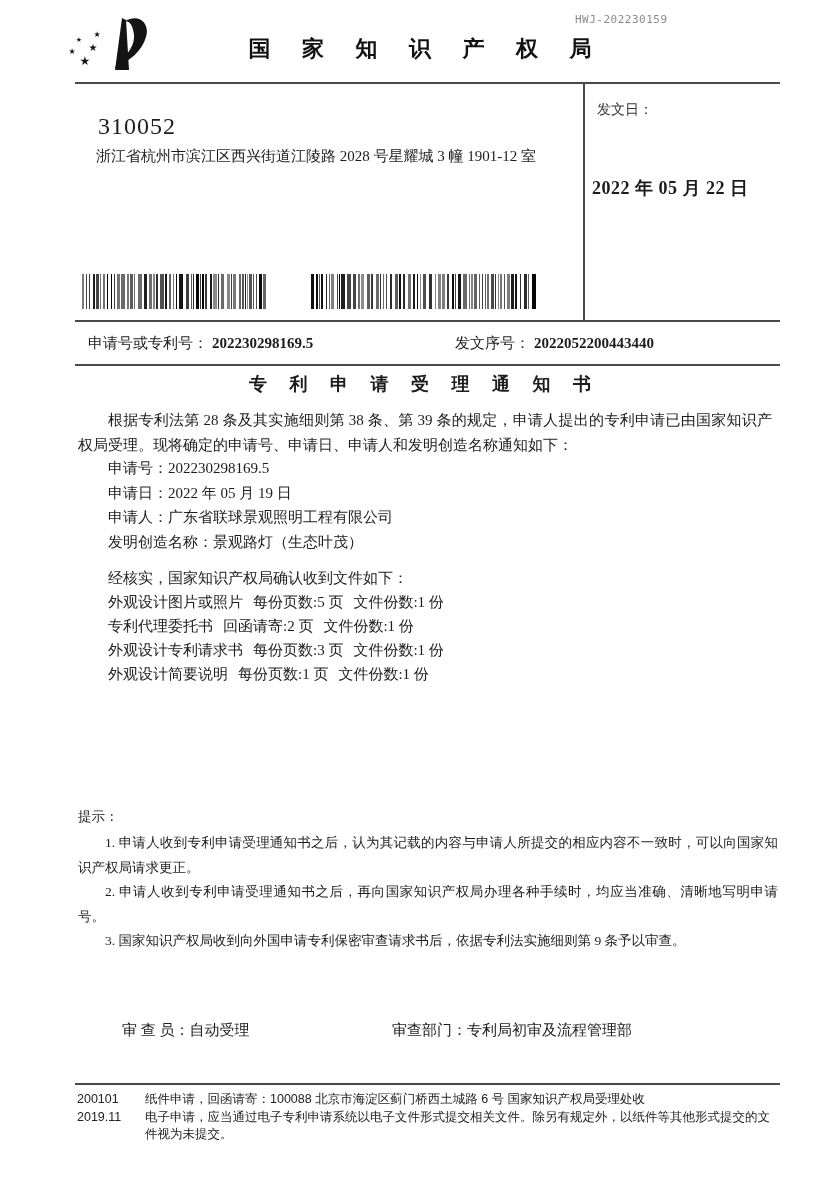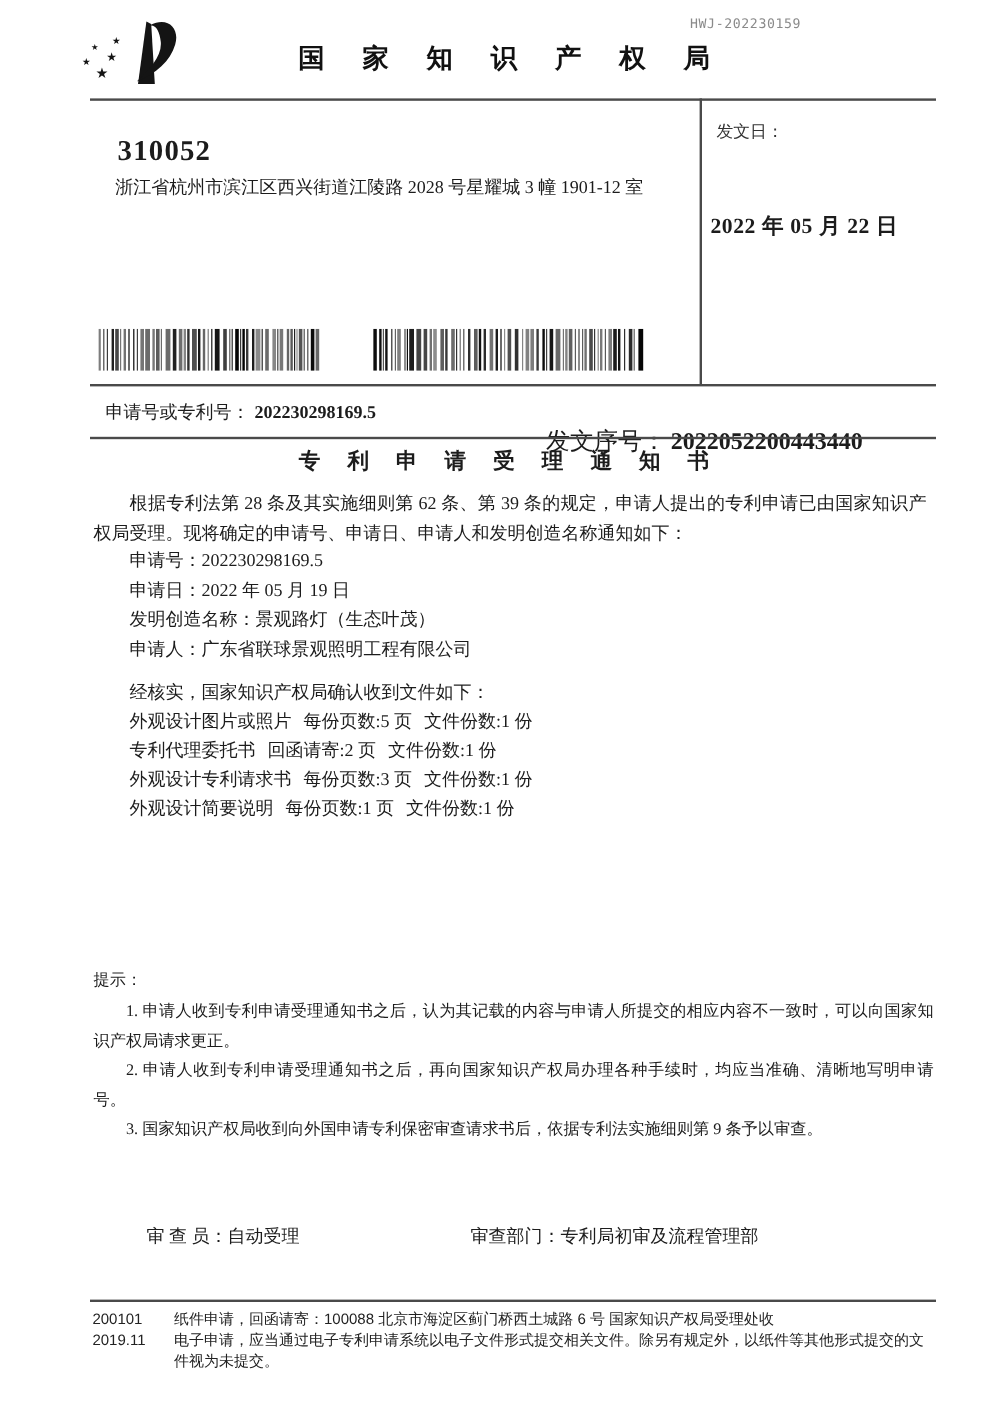--- a/index.html
+++ b/index.html
@@ -16,35 +16,35 @@
 
   
   .hline { position:absolute; left:75px; width:705px; border-top:2px solid #4a4a4a; }
   .line-top { top:82px; }
   .line-mid { top:320px; }
   .line-ref { top:364px; }
   .line-foot { top:1083px; }
   .vline { position:absolute; left:583px; top:82px; height:238px; border-left:2px solid #4a4a4a; }
 
   
-  .postal { position:absolute; left:98px; top:113px; font-size:24px; font-weight:bold; letter-spacing:1px; }
+  .postal { position:absolute; left:98px; top:113px; font-size:24px; font-weight:normal; letter-spacing:1px; }
   .addr1 { position:absolute; left:96px; top:147px; font-size:15px; }
   .addr2 { position:absolute; left:121px; top:172px; font-size:15px; }
 
   
   .date-label { position:absolute; left:597px; top:101px; font-size:14px; color:#333; }
   .date-value { position:absolute; left:592px; top:176px; font-size:18px; font-weight:bold; letter-spacing:0.5px; }
 
   
   .barcode1 { position:absolute; left:82px; top:274px; width:188px; height:35px; }
   .barcode2 { position:absolute; left:311px; top:274px; width:227px; height:35px; }
 
   
   .app-no { position:absolute; left:88px; top:334px; font-size:15px; }
-  .serial { position:absolute; left:455px; top:334px; font-size:20px;margin-top:20px; }
+  .serial { position:absolute; left:455px; top:334px; font-size:15px; }
   .ref-val { font-weight:bold; margin-left:4px; }
 
   
   .notice-title { position:absolute; left:0; top:372px; width:100%; text-align:center;
                   font-size:18px; font-weight:bold; letter-spacing:9px; padding-left:9px; }
 
   
   .intro { position:absolute; left:78px; top:408px; width:694px; font-size:15px;
            line-height:25px; text-indent:2em; text-align:justify; }
   .fields { position:absolute; left:108px; top:456px; font-size:15px; line-height:24.5px; }
@@ -211,27 +211,27 @@
   <div class="app-no">
     <span>申请号或专利号：</span><span class="ref-val">202230298169.5</span>
   </div>
   <div class="serial">
     <span>发文序号：</span><span class="ref-val">2022052200443440</span>
   </div>
 
   <div class="hline line-ref"></div>
 
   <div class="notice-title">专 利 申 请 受 理 通 知 书</div>
-  <div class="intro">根据专利法第 28 条及其实施细则第 62 条、第 39 条的规定，申请人提出的专利申请已由国家知识产权局受理。现将确定的申请号、申请日、申请人和发明创造名称通知如下：</div>
+  <div class="intro">根据专利法第 28 条及其实施细则第 38 条、第 39 条的规定，申请人提出的专利申请已由国家知识产权局受理。现将确定的申请号、申请日、申请人和发明创造名称通知如下：</div>
 
   <div class="fields">
     <div><span>申请号：</span><span>202230298169.5</span></div>
     <div><span>申请日：</span><span>2022 年 05 月 19 日</span></div>
+    <div><span>申请人：</span><span>广东省联球景观照明工程有限公司</span></div>
     <div><span>发明创造名称：</span><span>景观路灯（生态叶茂）</span></div>
-    <div><span>申请人：</span><span>广东省联球景观照明工程有限公司</span></div>
   </div>
 
   <div class="received">
     <div>经核实，国家知识产权局确认收到文件如下：</div>
     <div class="doc-row"><span>外观设计图片或照片</span><span class="gap">每份页数:5 页</span><span class="gap">文件份数:1 份</span></div>
     <div class="doc-row"><span>专利代理委托书</span><span class="gap">回函请寄:2 页</span><span class="gap">文件份数:1 份</span></div>
     <div class="doc-row"><span>外观设计专利请求书</span><span class="gap">每份页数:3 页</span><span class="gap">文件份数:1 份</span></div>
     <div class="doc-row"><span>外观设计简要说明</span><span class="gap">每份页数:1 页</span><span class="gap">文件份数:1 份</span></div>
   </div>
 

